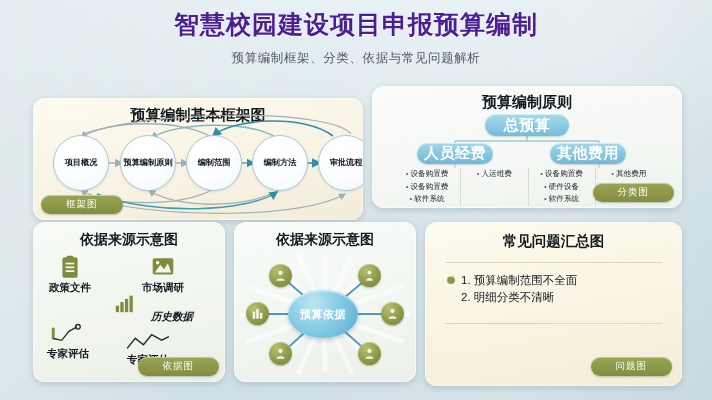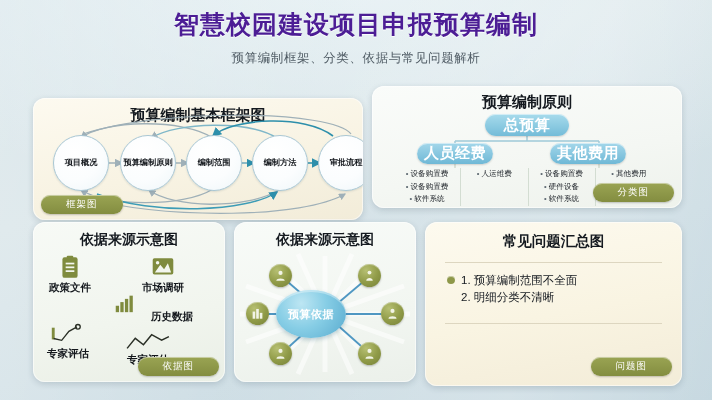--- a/index.html
+++ b/index.html
@@ -84,21 +84,21 @@
   #panel-basis-icons .panel-title{ font-size:14px; margin-top:9px; }
   .iconitem{ position:absolute; text-align:center; }
   .iconitem .lbl{ font-size:10.5px; font-weight:bold; color:#13171c; white-space:nowrap; }
   .gicon{ color:#7f8b3e; display:block; margin:0 auto 1px; }
 
   
   #panel-basis-hub .panel-title{ font-size:14px; margin-top:9px; }
   .hubwrap{ position:absolute; left:0; top:28px; width:182px; height:128px; }
   .hubsvg{ position:absolute; left:0; top:0; width:182px; height:128px; }
   .hubcenter{
-    position:absolute; left:42px; top:40px; width:70px; height:48px; border-radius:50%;
+    position:absolute; left:54px; top:40px; width:70px; height:48px; border-radius:50%;
     background:radial-gradient(circle at 36% 28%, #bde6f3 0%, #86cde5 45%, #58aace 100%);
     display:flex; align-items:center; justify-content:center;
     color:#ffffff; font-size:11px; font-weight:bold; letter-spacing:.5px;
     box-shadow:0 2px 4px rgba(30,90,120,.28), 0 2px 0 rgba(255,255,255,.35) inset;
   }
   .spokenode{
     position:absolute; width:23px; height:23px; border-radius:50%;
     background:radial-gradient(circle at 35% 28%, #b6bf72 0%, #8f9a47 55%, #76813a 100%);
     display:flex; align-items:center; justify-content:center;
     box-shadow:0 1px 2px rgba(0,0,0,.25), 0 1px 0 rgba(255,255,255,.35) inset;
@@ -230,21 +230,21 @@
 
   <div class="iconitem" style="left:80px; top:70px;">
     <svg class="gicon" width="22" height="22" viewBox="0 0 24 24">
       <rect x="3" y="15" width="3.6" height="7" fill="currentColor"></rect>
       <rect x="8" y="11" width="3.6" height="11" fill="currentColor"></rect>
       <rect x="13" y="7.5" width="3.6" height="14.5" fill="currentColor"></rect>
       <rect x="18" y="4" width="3.6" height="18" fill="currentColor"></rect>
     </svg>
   </div>
 
-  <div class="iconitem" style="left:118px; top:88px;">
+  <div class="iconitem" style="left:118px; top:88px;font-style:italic;">
     <div class="lbl">历史数据</div>
   </div>
 
   <div class="iconitem" style="left:14px; top:100px;">
     <svg class="gicon" width="36" height="24" viewBox="0 0 40 26">
       <rect x="2" y="6" width="3.2" height="13" fill="currentColor"></rect>
       <path d="M4 18 L13 20 L21 10 L30 5" fill="none" stroke="#2a2f26" stroke-width="1.5"></path>
       <circle cx="31" cy="5" r="2.6" fill="none" stroke="#2a2f26" stroke-width="1.5"></circle>
     </svg>
     <div class="lbl">专家评估</div>

